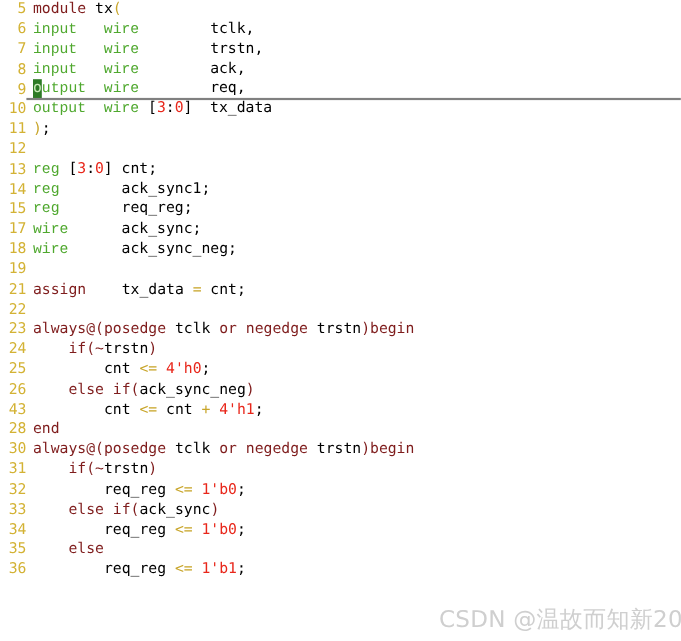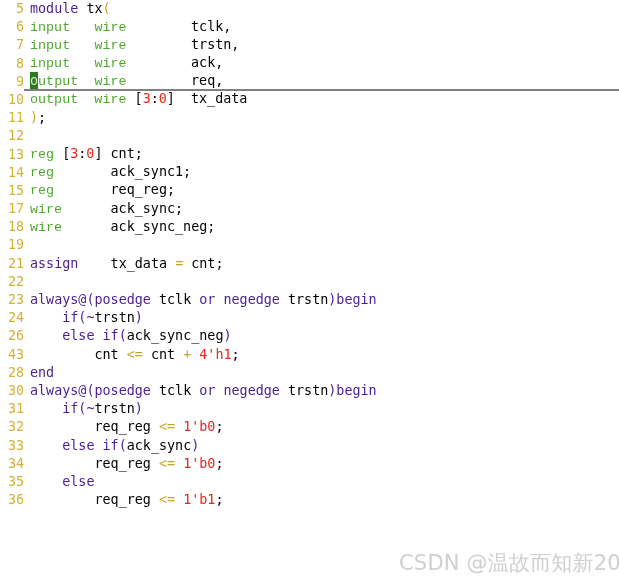--- a/index.html
+++ b/index.html
@@ -44,21 +44,21 @@
 
   .code-text {
     flex: 1 1 auto;
     white-space: pre;
     color: #000000;
     position: relative;
   }
 
   
   .kw-green   { color: #4fa82e; font-family: Liberation Mono, monospace; }   
-  .kw-olive   { color: #4c1d95; }   
+  .kw-olive   { color: #7f1d1d; }   
   .num-red    { color: #e8261a; }   
   .op         { color: #c8a52a; }   
   .plain      { color: #000000; }
 
   
   .current-line-underline {
     position: absolute;
     left: 24px;
     right: 0px;
     bottom: 0px;
@@ -176,20 +176,24 @@
   <div class="code-line">
     <span class="gutter">23</span>
     <span class="code-text"><span class="kw-olive">always@(posedge</span><span class="plain"> tclk </span><span class="kw-olive">or negedge</span><span class="plain"> trstn</span><span class="kw-olive">)begin</span></span>
   </div>
 
   <div class="code-line">
     <span class="gutter">24</span>
     <span class="code-text"><span class="plain">    </span><span class="kw-olive">if(~</span><span class="plain">trstn</span><span class="kw-olive">)</span></span>
   </div>
 
+  <div class="code-line">
+    <span class="gutter">25</span>
+    <span class="code-text"><span class="plain">        cnt </span><span class="op">&lt;=</span><span class="plain"> </span><span class="num-red">4'h0</span><span class="plain">;</span></span>
+  </div>
 
   <div class="code-line">
     <span class="gutter">26</span>
     <span class="code-text"><span class="plain">    </span><span class="kw-olive">else if(</span><span class="plain">ack_sync_neg</span><span class="kw-olive">)</span></span>
   </div>
 
   <div class="code-line">
     <span class="gutter">43</span>
     <span class="code-text"><span class="plain">        cnt </span><span class="op">&lt;=</span><span class="plain"> cnt </span><span class="op">+</span><span class="plain"> </span><span class="num-red">4'h1</span><span class="plain">;</span></span>
   </div>

